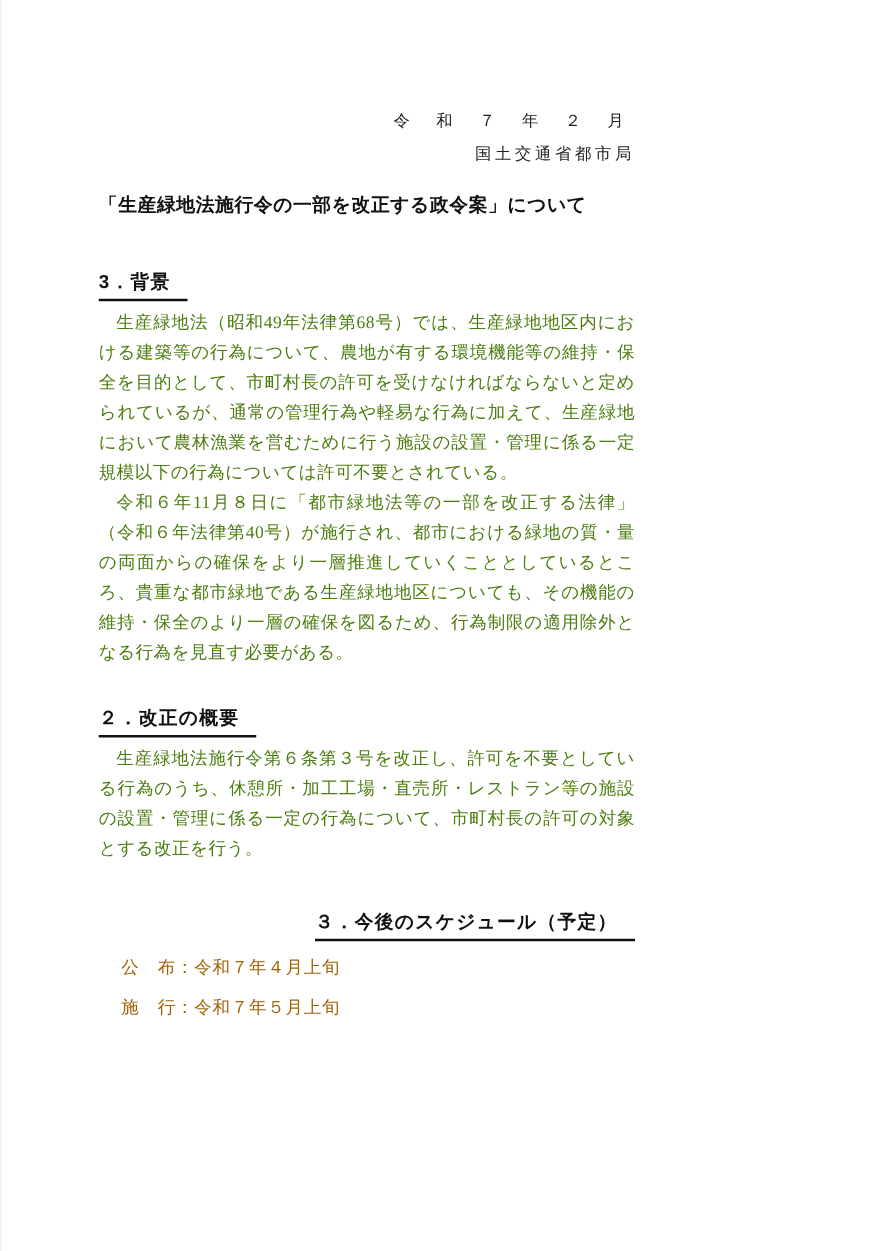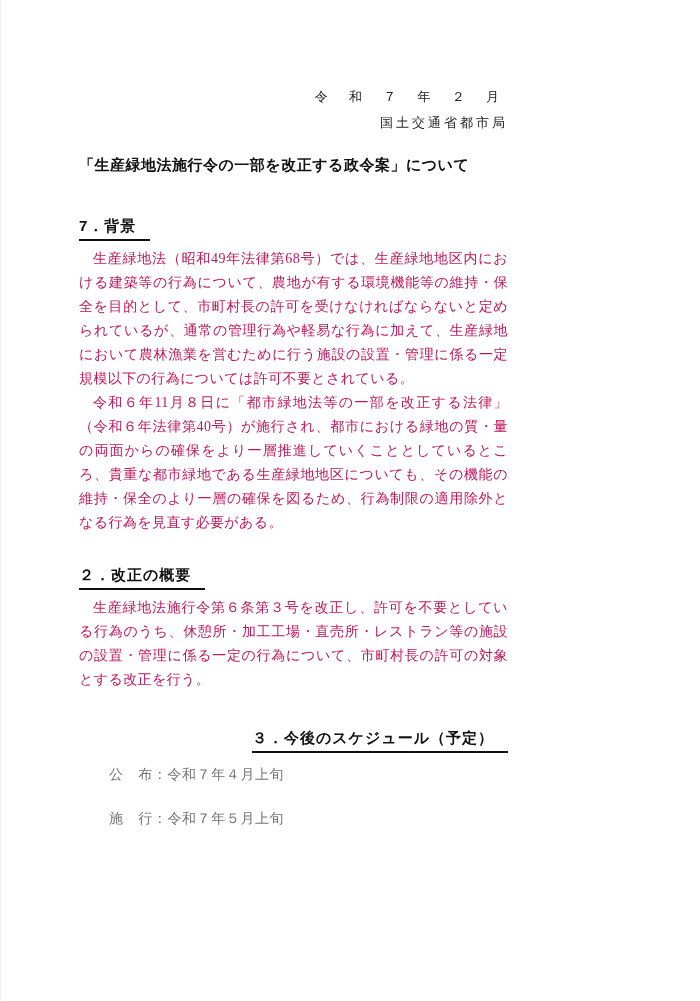--- a/index.html
+++ b/index.html
@@ -69,50 +69,50 @@
   section.sec-3 .sec-heading { margin-top: 36px; text-align: right; }
   
   .body-para {
     margin: 6px 0 0 0;
     font-family: "Liberation Serif", "DejaVu Serif", serif;
     font-size: 14px;
     line-height: 24px;
     letter-spacing: 0.4px;
     text-align: justify;
     text-indent: 1em;
-    color: #be185d;
+    color: #4d7c0f;
   }
   .body-para + .body-para { margin-top: 0; }
   
   .schedule-line {
-    margin: 16px;
+    margin: 4px;
     padding-left: 1em;
     font-family: "Liberation Serif", "DejaVu Serif", serif;
     font-size: 14px;
     line-height: 28px;
     letter-spacing: 0.6px;
-    color: #737373;
+    color: #a16207;
   }
   section.sec-3 .schedule-line:first-of-type { margin-top: 8px; }
 </style>
 </head>
 <body>
 
 <div class="page">
 
   <div class="doc-header">
     <div class="doc-date">令 和 ７ 年 ２ 月</div>
     <div class="doc-org">国土交通省都市局</div>
   </div>
 
   <h1 class="doc-title">「生産緑地法施行令の一部を改正する政令案」について</h1>
 
   <section class="sec-1">
     <h2 class="sec-heading">
-      <span class="underlined">7．背景</span>
+      <span class="underlined">3．背景</span>
     </h2>
     <p class="body-para">生産緑地法（昭和49年法律第68号）では、生産緑地地区内における建築等の行為について、農地が有する環境機能等の維持・保全を目的として、市町村長の許可を受けなければならないと定められているが、通常の管理行為や軽易な行為に加えて、生産緑地において農林漁業を営むために行う施設の設置・管理に係る一定規模以下の行為については許可不要とされている。</p>
     <p class="body-para">令和６年11月８日に「都市緑地法等の一部を改正する法律」（令和６年法律第40号）が施行され、都市における緑地の質・量の両面からの確保をより一層推進していくこととしているところ、貴重な都市緑地である生産緑地地区についても、その機能の維持・保全のより一層の確保を図るため、行為制限の適用除外となる行為を見直す必要がある。</p>
   </section>
 
   <section class="sec-2">
     <h2 class="sec-heading">
       <span class="underlined">２．改正の概要</span>
     </h2>
     <p class="body-para">生産緑地法施行令第６条第３号を改正し、許可を不要としている行為のうち、休憩所・加工工場・直売所・レストラン等の施設の設置・管理に係る一定の行為について、市町村長の許可の対象とする改正を行う。</p>

